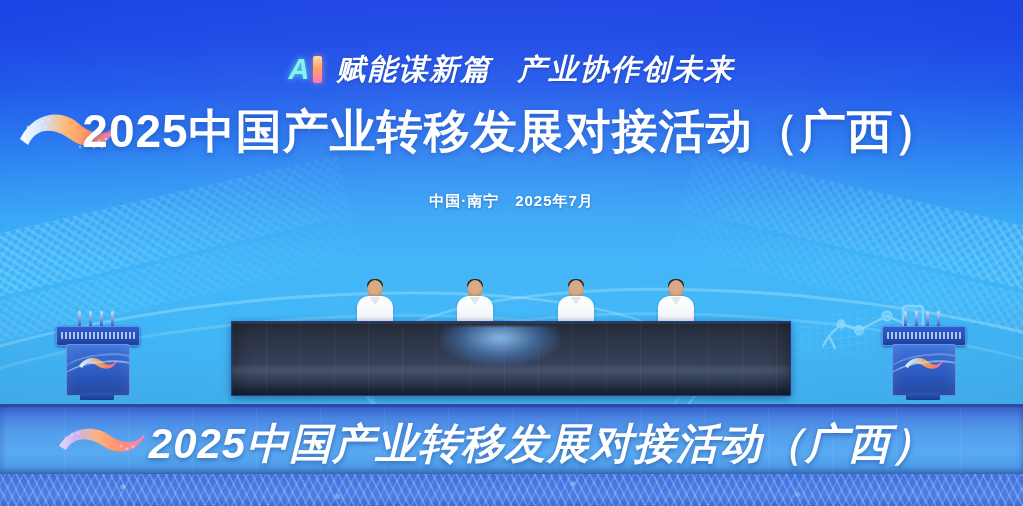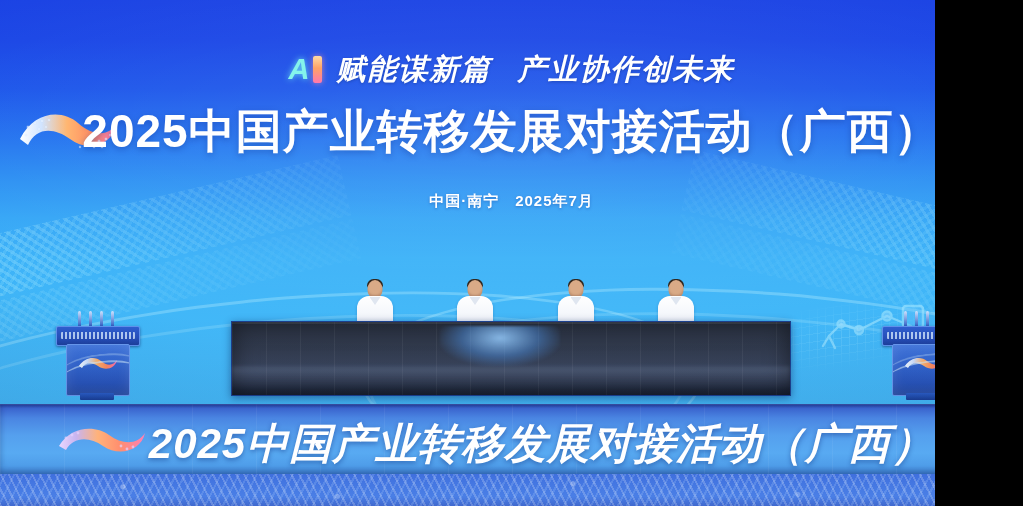--- a/index.html
+++ b/index.html
@@ -1,20 +1,20 @@
 <!DOCTYPE html>
 <html><head>
 <meta charset="utf-8">
 <style>
   html,body{margin:0;padding:0;background:#000;}
   body{font-family:"Liberation Sans","DejaVu Sans",sans-serif;}
 
   #stage{
     position:relative;
-    width:935px;height:506px;
+    width:1023px;height:506px;
     overflow:hidden;
     background:#1f4fe6;
   }
 
   
   .backdrop{
     position:absolute;left:0;top:0;width:1023px;height:404px;
     background:
       linear-gradient(180deg,
         #1b43e4 0%,

